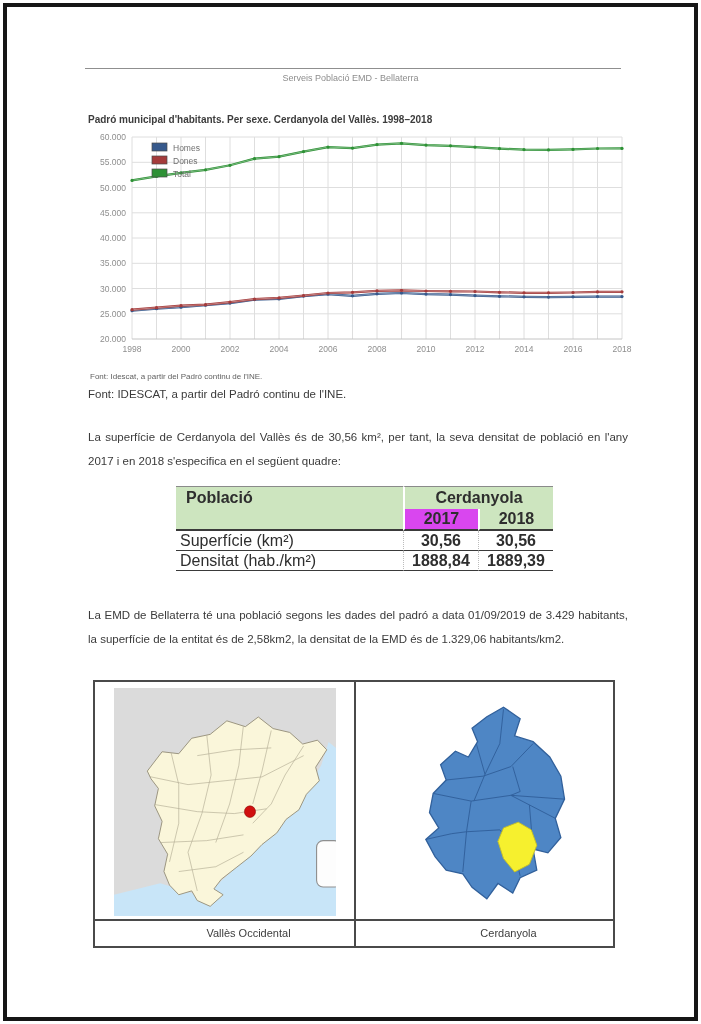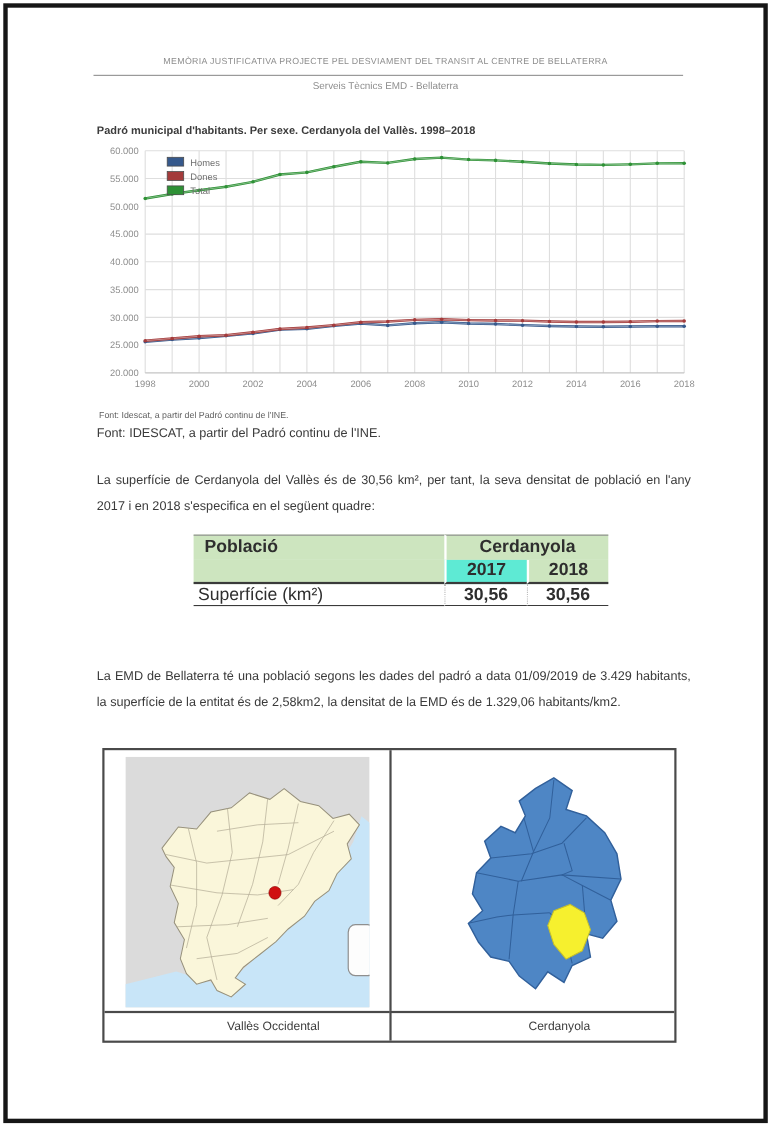--- a/index.html
+++ b/index.html
@@ -42,23 +42,22 @@
   .cell-right{border-left:2px solid #4a4a4a;}
   .map-caption{border-top:2px solid #4a4a4a;text-align:center;font-size:11px;
                color:#3d3d3d;line-height:24px;padding-left:48px;}
 </style>
 </head>
 <body>
 
 <div class="sheet">
   <div class="frame"></div>
 
-  <div class="hdr1">MEMÒRIA JUSTIFICATIVA PROJECTE PEL DESVIAMENT DEL TRANSIT AL CENTRE DE BELLATERRA</div>
   <div class="hdr-rule"></div>
-  <div class="hdr2">Serveis Tècnics EMD - Bellaterra</div>
+  <div class="hdr2">Serveis Població EMD - Bellaterra</div>
 
   <div class="chart">
     <div class="chart-title">Padró municipal d'habitants. Per sexe. Cerdanyola del Vallès. 1998–2018</div>
     <svg id="chart-svg" width="549" height="240" viewBox="0 0 549 240" style="font-family:'Liberation Sans',sans-serif;">
         <line x1="44.0" y1="10" x2="44.0" y2="212" stroke="#dedede" stroke-width="1"></line>
         <line x1="68.5" y1="10" x2="68.5" y2="212" stroke="#dedede" stroke-width="1"></line>
         <line x1="93.0" y1="10" x2="93.0" y2="212" stroke="#dedede" stroke-width="1"></line>
         <line x1="117.5" y1="10" x2="117.5" y2="212" stroke="#dedede" stroke-width="1"></line>
         <line x1="142.0" y1="10" x2="142.0" y2="212" stroke="#dedede" stroke-width="1"></line>
         <line x1="166.5" y1="10" x2="166.5" y2="212" stroke="#dedede" stroke-width="1"></line>
@@ -192,29 +191,34 @@
   <div class="para para1">La superfície de Cerdanyola del Vallès és de 30,56 km², per tant, la seva densitat de població en l'any 2017 i en 2018 s'especifica en el següent quadre:</div>
 
   <table class="pop">
     <thead>
       <tr>
         <th class="h-left hdrbg" style="background: rgb(205, 229, 191);">Població</th>
         <th class="h-group hdrbg" colspan="2" style="background: rgb(205, 229, 191);">Cerdanyola</th>
       </tr>
       <tr>
         <th class="sub-empty hdrbg" style="background: rgb(205, 229, 191);"></th>
-        <th class="sub-year hdrbg" style="background: #5eead4;">2017</th>
+        <th class="sub-year hdrbg" style="background: #d946ef;">2017</th>
         <th class="sub-year hdrbg" style="background: rgb(205, 229, 191);">2018</th>
       </tr>
     </thead>
     <tbody id="table-body">
         <tr>
           <td class="lbl">Superfície (km²)</td>
           <td class="val">30,56</td>
           <td class="val">30,56</td>
+        </tr>
+        <tr>
+          <td class="lbl">Densitat (hab./km²)</td>
+          <td class="val">1888,84</td>
+          <td class="val">1889,39</td>
         </tr>
       </tbody>
   </table>
 
   <div class="para para2">La EMD de Bellaterra té una població segons les dades del padró a data 01/09/2019 de 3.429 habitants, la superfície de la entitat és de 2,58km2, la densitat de la EMD és de 1.329,06 habitants/km2.</div>
 
   <div class="maps">
     <div class="map-cell">
       <svg width="222" height="228" viewBox="0 0 240 236" preserveAspectRatio="none">
         <rect width="240" height="236" fill="#DBDBDB"></rect>

